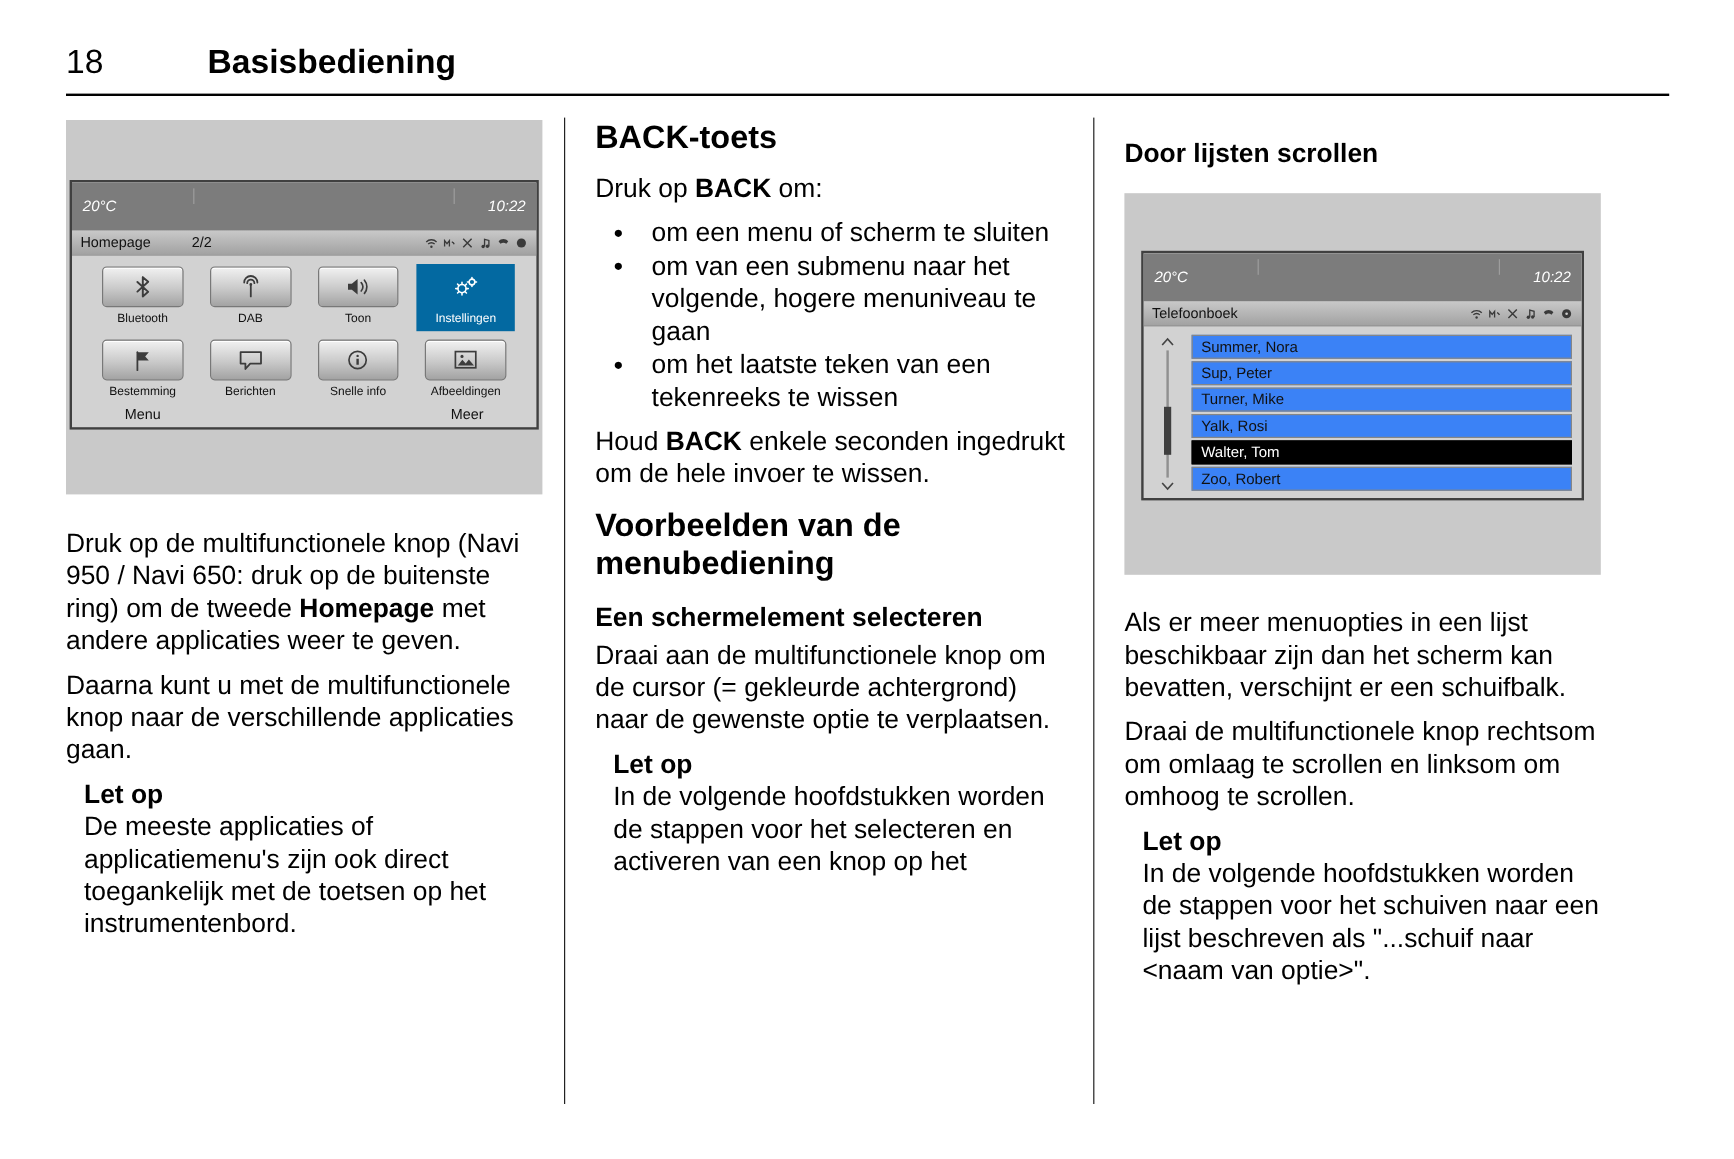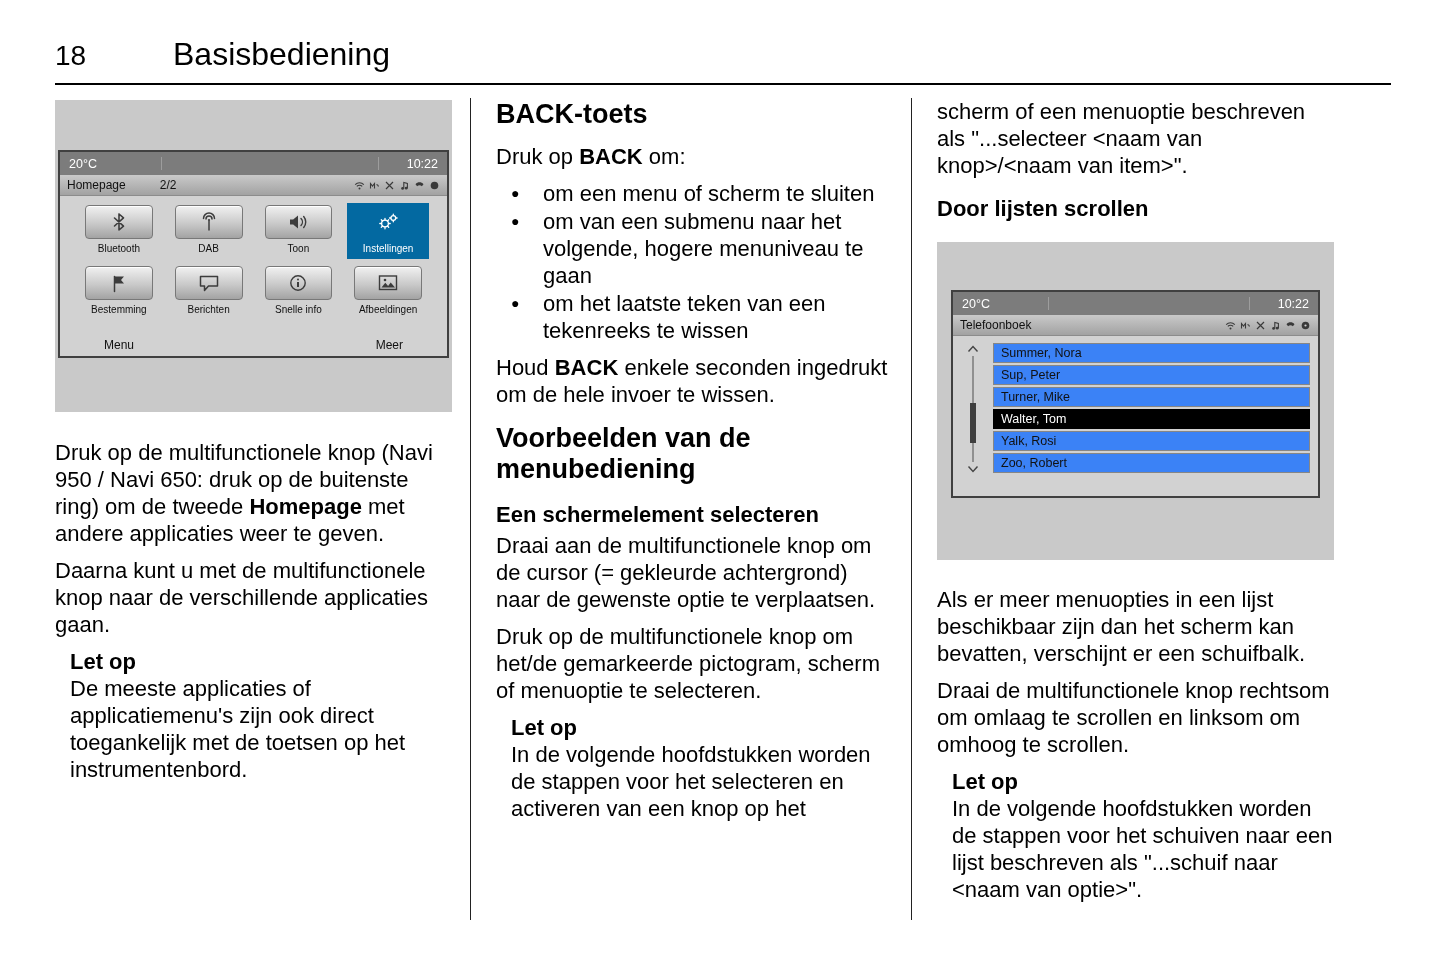--- a/index.html
+++ b/index.html
@@ -7,21 +7,21 @@
   body {
     background:#ffffff; color:#000;
     font-family:"Liberation Sans","DejaVu Sans",sans-serif;
     position:relative; overflow:hidden;
   }
 
   
   .pagehead { position:absolute; left:55px; top:36px; width:1336px;
               border-bottom:2px solid #000; padding-bottom:10px; }
   .pagenum { font-size:28px; display:inline-block; width:118px; }
-  .chapter { font-size:32px; font-weight:normal; }
+  .chapter { font-size:28px; font-weight:bold; }
 
   
   .columns { position:absolute; left:55px; top:98px; width:1336px; display:flex; }
   .col  { width:397px; }
   .vsep { width:1px; height:822px; background:#222; margin:0 25px 0 18px; flex:none; }
 
   
   p.body { font-size:22px; line-height:27px; margin-bottom:10px; }
   .b { font-weight:bold; }
   h2.head { font-size:27px; line-height:31px; font-weight:bold; margin:15px 0 13px; }
@@ -32,22 +32,22 @@
   .bullets { margin:1px 0 10px; }
   .bullet { position:relative; padding-left:47px; font-size:22px; line-height:27px; margin-bottom:1px; }
   .bullet .dot { position:absolute; left:15px; top:0; font-size:14px; line-height:27px; }
 
   
   .figpanel { width:397px; height:312px; background:#c9c9c9; padding:50px 3px 0; margin:2px 0 27px; }
   .figpanel.fig2 { height:318px; padding:48px 14px 0; margin-top:20px; margin-bottom:26px; }
 
   .screen { height:208px; background:#d2d2d2; border:2px solid #404040; position:relative; overflow:hidden; }
 
-  .statusbar { height:23px; background:#7c7c7c; color:#fff; font-size:12.5px;
-               display:flex; align-items:center; padding:0 9px; position:relative; }
+  .statusbar { height:40px; background:#7c7c7c; color:#fff; font-size:12.5px;
+               display:flex; align-items:center; padding:0 9px; position:relative;font-style:italic; }
   .statusbar .right { margin-left:auto; }
   .sb-tick { position:absolute; top:5px; width:1px; height:13px; background:#9d9d9d; }
   .sb-tick.t1 { left:26%; }
   .sb-tick.t2 { right:68px; }
 
   .appbar { height:21px; background:linear-gradient(#c9c9c9,#a2a2a2); border-bottom:1px solid #8c8c8c;
             display:flex; align-items:center; font-size:12px; color:#111; padding:0 7px; }
   .appbar .pgind { margin-left:34px; }
   .mini-icons { margin-left:auto; display:flex; align-items:center; gap:4px; color:#3a3a3a; }
   .mini-icons svg { display:block; }
@@ -236,32 +236,30 @@
         <div class="bullet"><span class="dot">●</span><span>om van een submenu naar het volgende, hogere menuniveau te gaan</span></div>
         <div class="bullet"><span class="dot">●</span><span>om het laatste teken van een tekenreeks te wissen</span></div>
       </div>
 
       <p class="body"><span>Houd </span><span class="b">BACK</span><span> enkele seconden ingedrukt om de hele invoer te wissen.</span></p>
 
       <h2 class="head">Voorbeelden van de menubediening</h2>
 
       <p class="subhead">Een schermelement selecteren</p>
       <p class="body">Draai aan de multifunctionele knop om de cursor (= gekleurde achtergrond) naar de gewenste optie te verplaatsen.</p>
-      <p class="body">Druk op de multifunctionele knop om het/de gemarkeerde pictogram, scherm of menuoptie te selecteren.</p>
 
       <div class="note">
         <p class="note-label">Let op</p>
         <p class="body">In de volgende hoofdstukken worden de stappen voor het selecteren en activeren van een knop op het</p>
       </div>
     </section>
 
     <div class="vsep"></div>
 
     <section class="col">
-      <p class="body">scherm of een menuoptie beschreven als "...selecteer &lt;naam van knop&gt;/&lt;naam van item&gt;".</p>
 
       <p class="subhead">Door lijsten scrollen</p>
 
       <figure class="figpanel fig2">
         <div class="screen">
           <div class="statusbar">
             <span>20°C</span>
             <span class="sb-tick t1"></span>
             <span class="sb-tick t2"></span>
             <span class="right">10:22</span>
@@ -304,22 +302,22 @@
               <div class="scroll-track">
                 <div class="scroll-thumb"></div>
               </div>
               <svg width="12" height="8" viewBox="0 0 12 8" stroke="currentColor" fill="none" stroke-width="1.4">
                   <polyline points="1.5,1.5 6,6.5 10.5,1.5"></polyline>
                 </svg>
             </div>
             <div class="lrow">Summer, Nora</div>
             <div class="lrow">Sup, Peter</div>
             <div class="lrow">Turner, Mike</div>
+            <div class="lrow">Yalk, Rosi</div>
             <div class="lrow selected">Walter, Tom</div>
-            <div class="lrow">Yalk, Rosi</div>
             <div class="lrow">Zoo, Robert</div>
           </div>
         </div>
       </figure>
 
       <p class="body">Als er meer menuopties in een lijst beschikbaar zijn dan het scherm kan bevatten, verschijnt er een schuifbalk.</p>
       <p class="body">Draai de multifunctionele knop rechtsom om omlaag te scrollen en linksom om omhoog te scrollen.</p>
 
       <div class="note">
         <p class="note-label">Let op</p>

